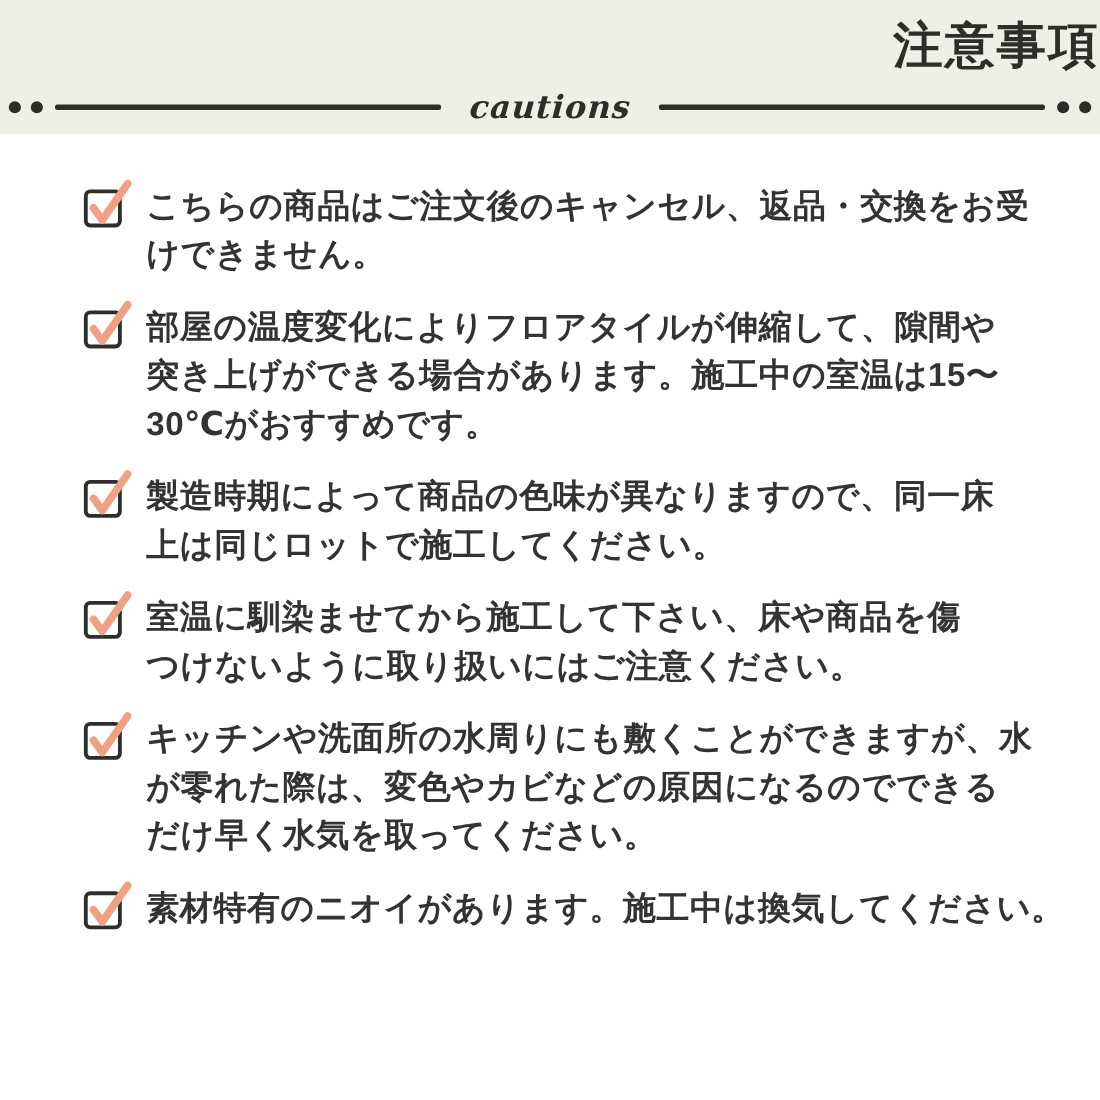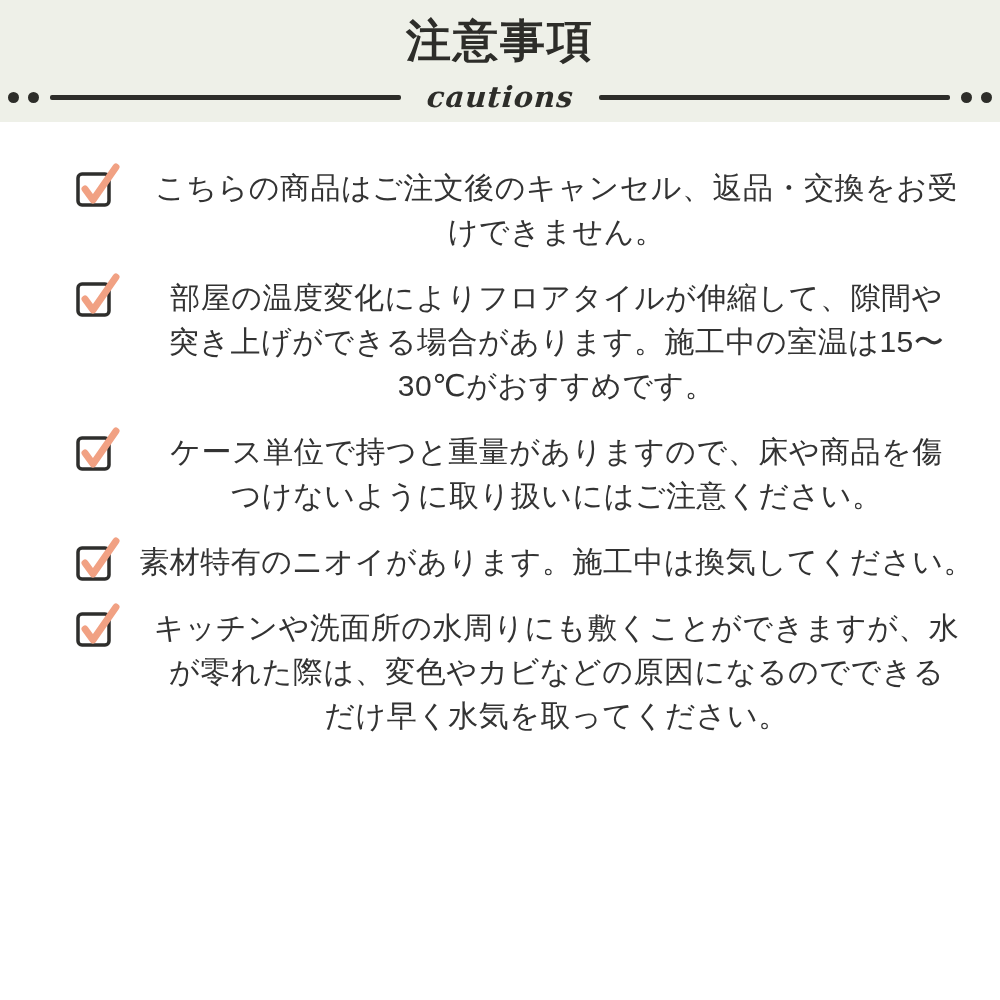--- a/index.html
+++ b/index.html
@@ -9,41 +9,41 @@
     --check:#f1a183;
     --box:#2e2e2c;
   }
   *{margin:0;padding:0;box-sizing:border-box;}
   html,body{width:1000px;height:1000px;background:#ffffff;
     font-family:"Liberation Sans","DejaVu Sans",sans-serif;}
   .page{width:1000px;height:1000px;overflow:hidden;background:#ffffff;}
 
   
   .header{position:relative;width:100%;height:122px;background:var(--band);}
-  .title{padding-top:14px;text-align:center;font-size:45px;font-weight:700;
+  .title{padding-top:14px;text-align:right;font-size:45px;font-weight:700;
     color:var(--ink);letter-spacing:2px;line-height:1.2;}
   .divider{position:absolute;left:0;right:0;top:82px;height:30px;
     display:flex;align-items:center;}
   .dot{width:11px;height:11px;border-radius:50%;background:var(--ink);flex:0 0 auto;}
   .dot + .dot{margin-left:9px;}
   .divider .edge-l{margin-left:8px;}
   .divider .edge-r{margin-right:8px;}
   .rule{flex:1 1 auto;height:5px;background:var(--ink);border-radius:2px;}
   .rule.left{margin-left:11px;}
   .rule.right{margin-right:11px;}
   .subtitle{flex:0 0 auto;margin:0 26px;font-family:"DejaVu Serif","Liberation Serif",serif;
     font-style:italic;font-weight:700;font-size:29px;color:var(--ink);
     letter-spacing:1px;transform:skewX(-4deg);}
 
   
   .content{padding:44px 20px 0 74px;}
   .item{display:flex;align-items:flex-start;margin-bottom:22px;}
   .check{flex:0 0 46px;width:46px;height:48px;margin-top:-5px;margin-right:13px;}
   .item-text{flex:1 1 auto;font-size:30px;line-height:44px;color:var(--text);
-    font-weight:400;white-space:pre-line;letter-spacing:0.5px;text-align:center;}
+    font-weight:700;white-space:pre-line;letter-spacing:0.5px;}
 </style>
 </head>
 <body>
 
 <div class="page">
 
   <div class="header">
     <div class="title">注意事項</div>
     <div class="divider">
       <span class="dot edge-l"></span>
@@ -71,42 +71,50 @@
     <div class="item">
       <svg class="check" viewBox="0 0 46 48" aria-hidden="true">
         <rect x="4" y="13" width="31" height="31" rx="4" fill="#ffffff" style="stroke:var(--box)" stroke-width="3.5"></rect>
         <path d="M11 28 L19 39 L42 6" fill="none" style="stroke:var(--check)" stroke-width="7" stroke-linecap="round" stroke-linejoin="round"></path>
       </svg>
       <div class="item-text">部屋の温度変化によりフロアタイルが伸縮して、隙間や
 突き上げができる場合があります。施工中の室温は15〜
 30℃がおすすめです。</div>
     </div>
 
-
     <div class="item">
       <svg class="check" viewBox="0 0 46 48" aria-hidden="true">
         <rect x="4" y="13" width="31" height="31" rx="4" fill="#ffffff" style="stroke:var(--box)" stroke-width="3.5"></rect>
         <path d="M11 28 L19 39 L42 6" fill="none" style="stroke:var(--check)" stroke-width="7" stroke-linecap="round" stroke-linejoin="round"></path>
       </svg>
-      <div class="item-text">ケース単位で持つと重量がありますので、床や商品を傷
-つけないように取り扱いにはご注意ください。</div>
+      <div class="item-text">製造時期によって商品の色味が異なりますので、同一床
+上は同じロットで施工してください。</div>
     </div>
 
     <div class="item">
       <svg class="check" viewBox="0 0 46 48" aria-hidden="true">
         <rect x="4" y="13" width="31" height="31" rx="4" fill="#ffffff" style="stroke:var(--box)" stroke-width="3.5"></rect>
         <path d="M11 28 L19 39 L42 6" fill="none" style="stroke:var(--check)" stroke-width="7" stroke-linecap="round" stroke-linejoin="round"></path>
       </svg>
-      <div class="item-text">素材特有のニオイがあります。施工中は換気してください。</div>
+      <div class="item-text">室温に馴染ませてから施工して下さい、床や商品を傷
+つけないように取り扱いにはご注意ください。</div>
     </div>
 
     <div class="item">
       <svg class="check" viewBox="0 0 46 48" aria-hidden="true">
         <rect x="4" y="13" width="31" height="31" rx="4" fill="#ffffff" style="stroke:var(--box)" stroke-width="3.5"></rect>
         <path d="M11 28 L19 39 L42 6" fill="none" style="stroke:var(--check)" stroke-width="7" stroke-linecap="round" stroke-linejoin="round"></path>
       </svg>
       <div class="item-text">キッチンや洗面所の水周りにも敷くことができますが、水
 が零れた際は、変色やカビなどの原因になるのでできる
 だけ早く水気を取ってください。</div>
     </div>
 
+    <div class="item">
+      <svg class="check" viewBox="0 0 46 48" aria-hidden="true">
+        <rect x="4" y="13" width="31" height="31" rx="4" fill="#ffffff" style="stroke:var(--box)" stroke-width="3.5"></rect>
+        <path d="M11 28 L19 39 L42 6" fill="none" style="stroke:var(--check)" stroke-width="7" stroke-linecap="round" stroke-linejoin="round"></path>
+      </svg>
+      <div class="item-text">素材特有のニオイがあります。施工中は換気してください。</div>
+    </div>
+
   </div>
 </div>
 
 </body></html>

